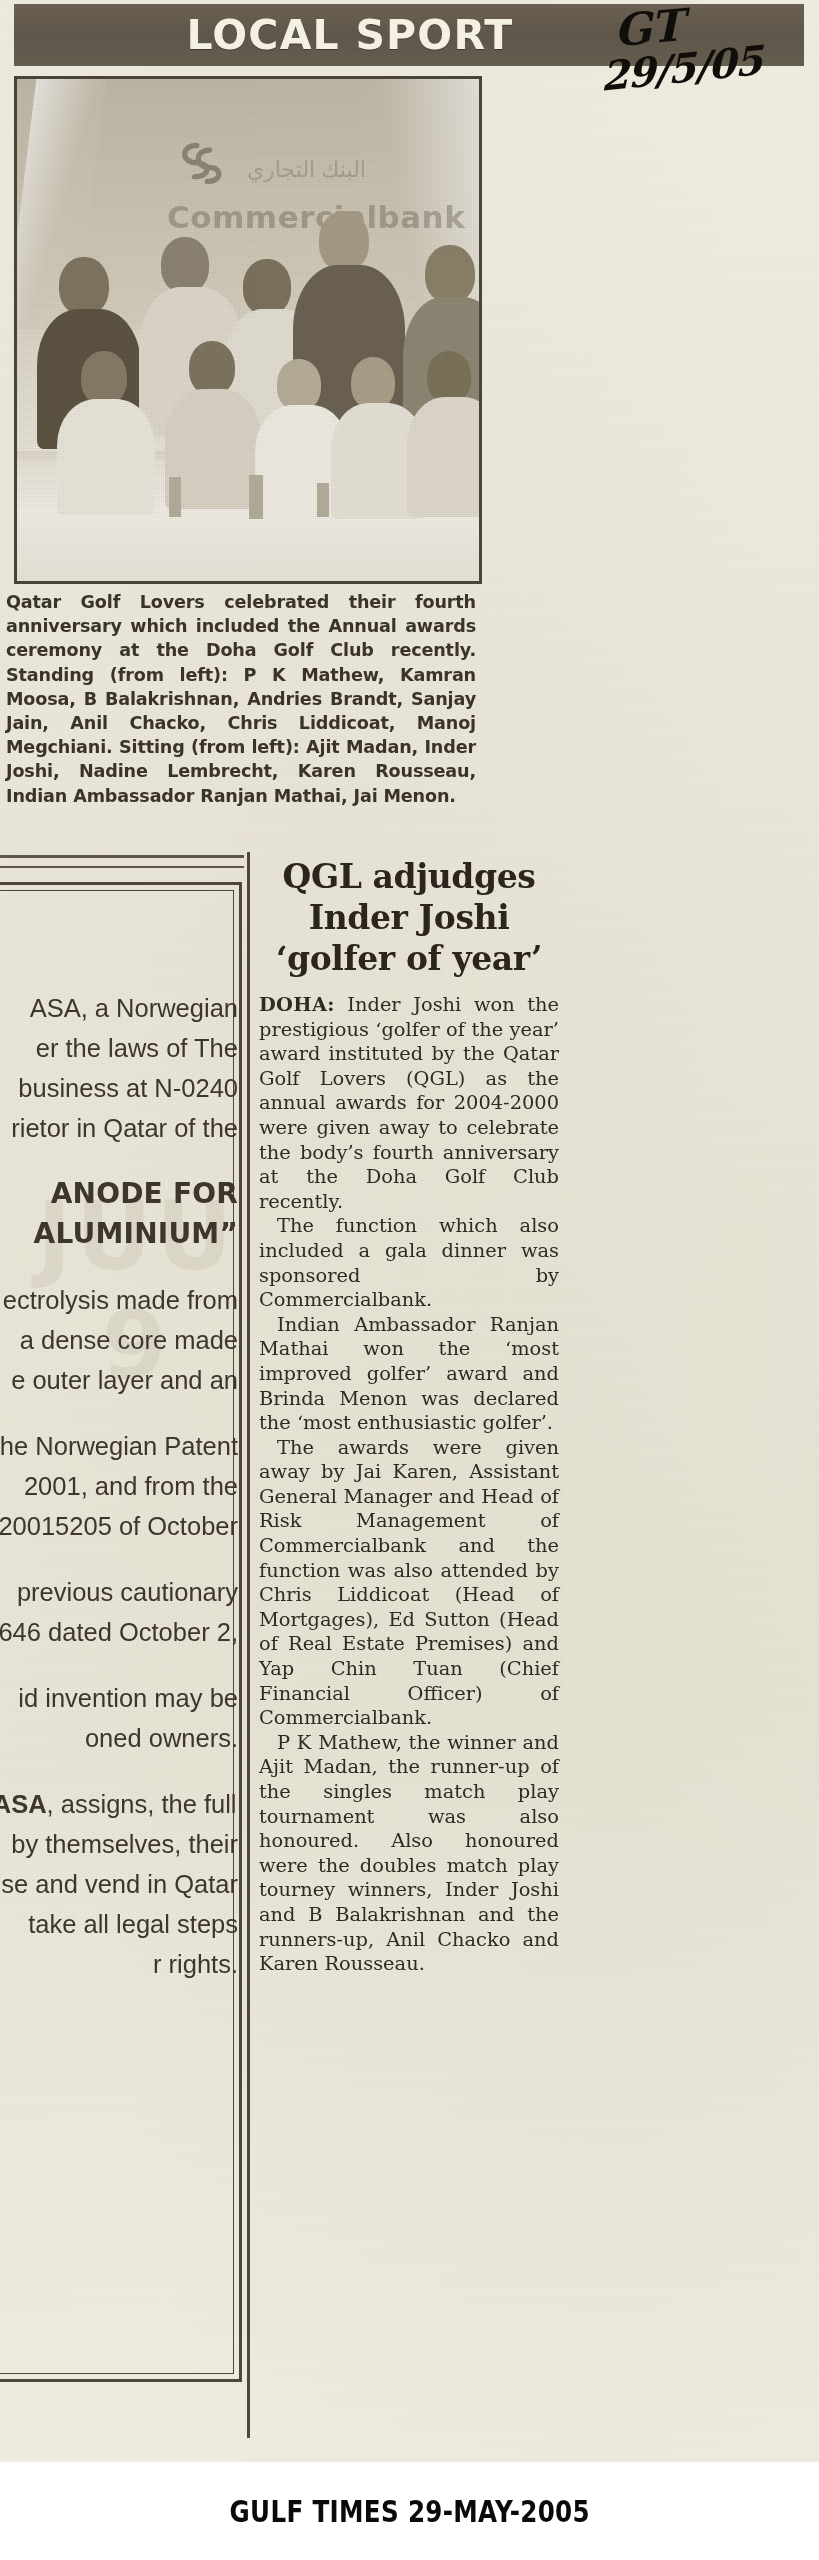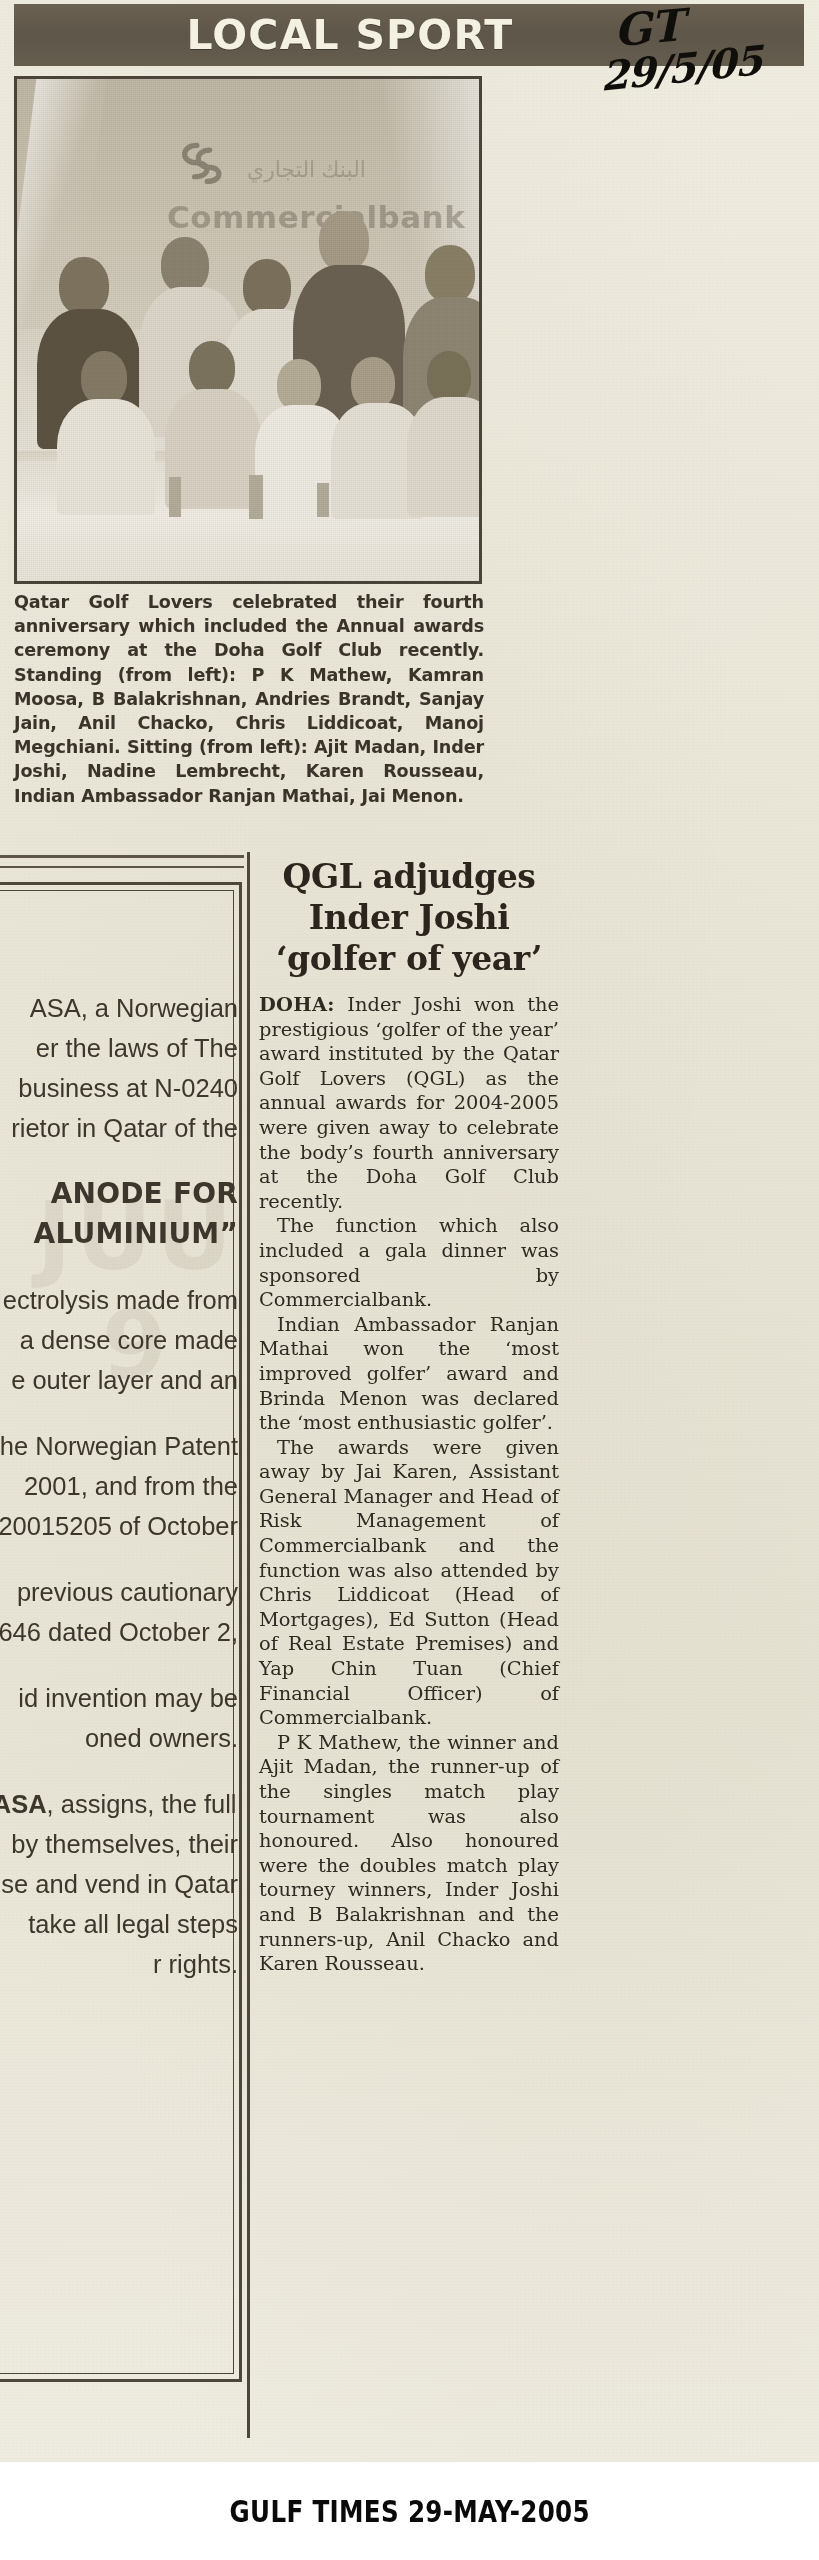--- a/index.html
+++ b/index.html
@@ -196,21 +196,21 @@
     background: linear-gradient(180deg, #dcd6c8, #efece3);
   }
   .trophy {
     position: absolute;
     background: #b4ad9c;
   }
 
   
   .caption {
     position: absolute;
-    left: 14px;
+    left: 6px;
     top: 590px;
     width: 470px;
     font-family: "DejaVu Sans", sans-serif;
     font-weight: bold;
     font-size: 17.6px;
     line-height: 24.2px;
     letter-spacing: -0.15px;
     color: #3a332a;
     text-align: justify;
     text-justify: inter-word;
@@ -473,21 +473,21 @@
 
     <div class="col-divider"></div>
 
     <div class="article">
       <div class="headline">
         <div>QGL adjudges</div>
         <div>Inder Joshi</div>
         <div>‘golfer of year’</div>
       </div>
       <div class="article-body">
-        <p class="first"><span class="dateline">DOHA:</span><span> Inder Joshi won the prestigious ‘golfer of the year’ award instituted by the Qatar Golf Lovers (QGL) as the annual awards for 2004-2005 were given away to celebrate the body’s fourth anniversary at the Doha Golf Club recently.</span></p>
+        <p class="first"><span class="dateline">DOHA:</span><span> Inder Joshi won the prestigious ‘golfer of the year’ award instituted by the Qatar Golf Lovers (QGL) as the annual awards for 2004-2000 were given away to celebrate the body’s fourth anniversary at the Doha Golf Club recently.</span></p>
         <p>The function which also included a gala dinner was sponsored by Commercialbank.</p>
         <p>Indian Ambassador Ranjan Mathai won the ‘most improved golfer’ award and Brinda Menon was declared the ‘most enthusiastic golfer’.</p>
         <p>The awards were given away by Jai Karen, Assistant General Manager and Head of Risk Management of Commercialbank and the function was also attended by Chris Liddicoat (Head of Mortgages), Ed Sutton (Head of Real Estate Premises) and Yap Chin Tuan (Chief Financial Officer) of Commercialbank.</p>
         <p>P K Mathew, the winner and Ajit Madan, the runner-up of the singles match play tournament was also honoured. Also honoured were the doubles match play tourney winners, Inder Joshi and B Balakrishnan and the runners-up, Anil Chacko and Karen Rousseau.</p>
       </div>
     </div>
 
   </div>
 
   <div class="footer">

